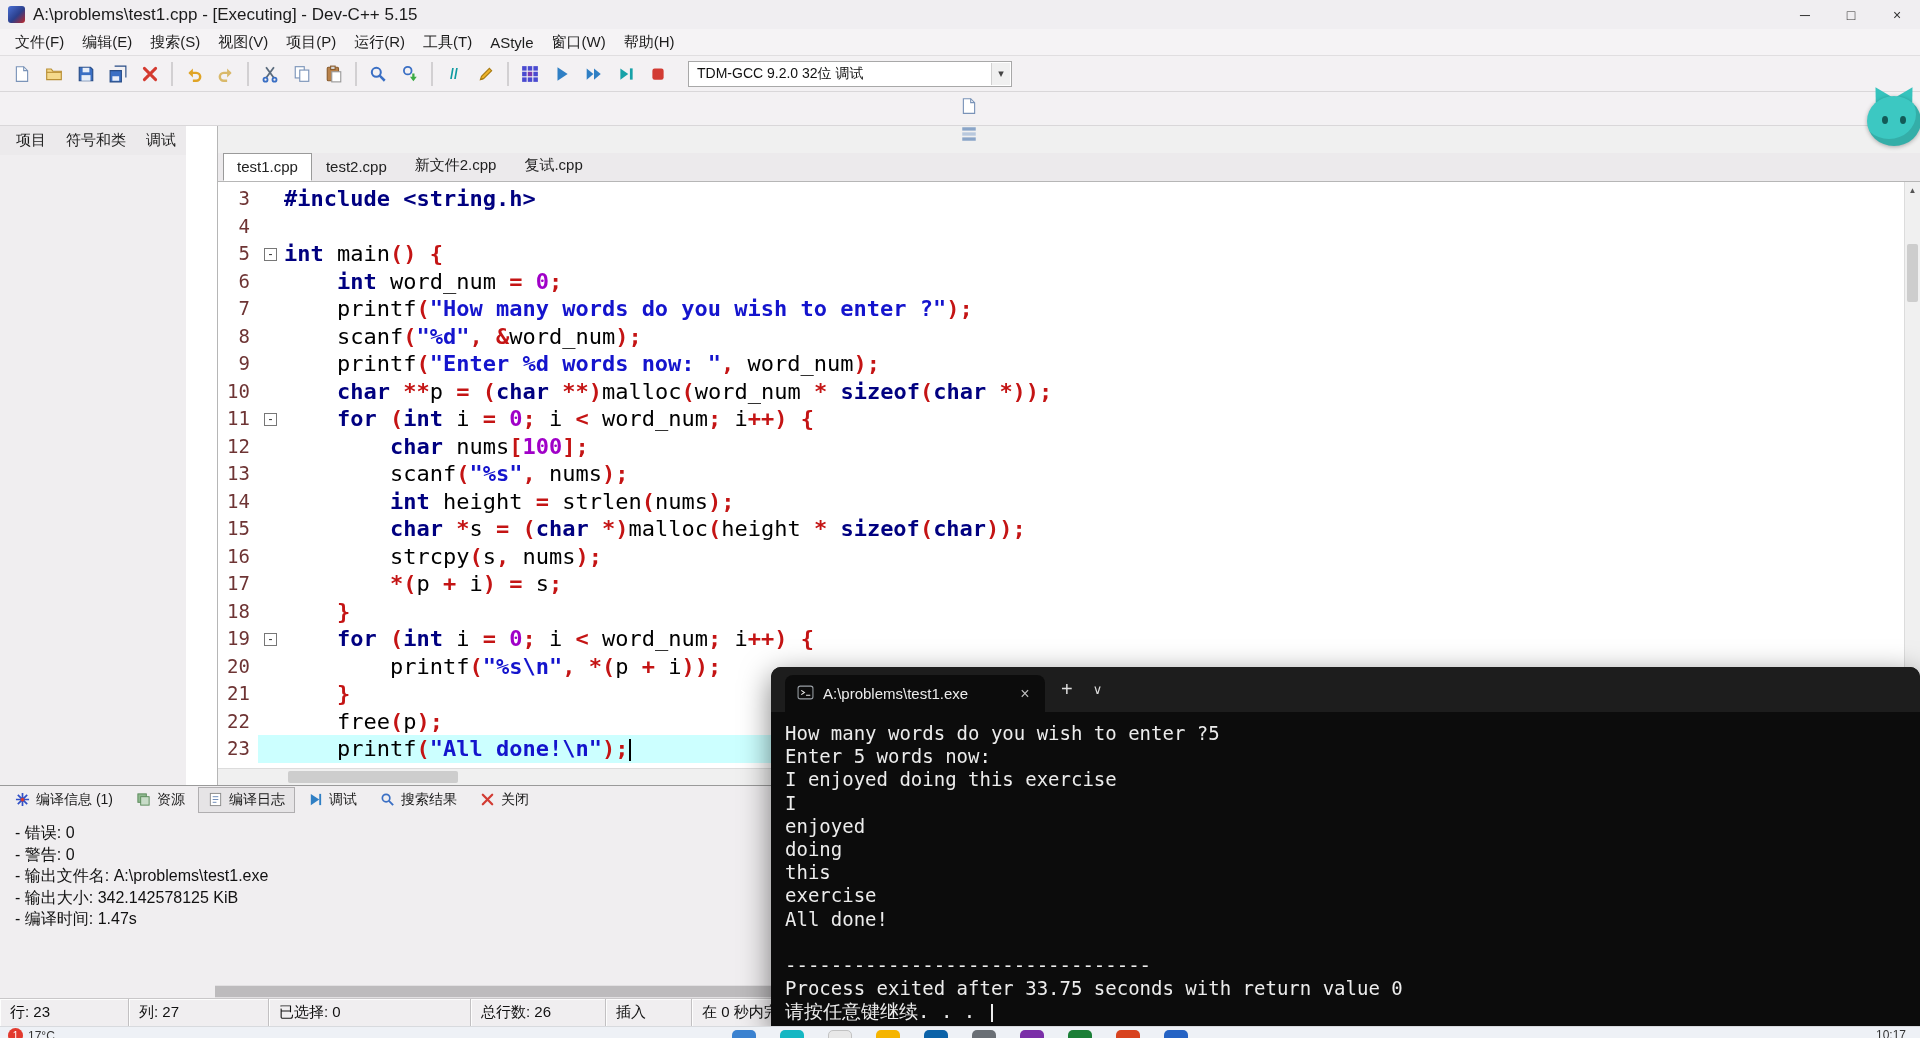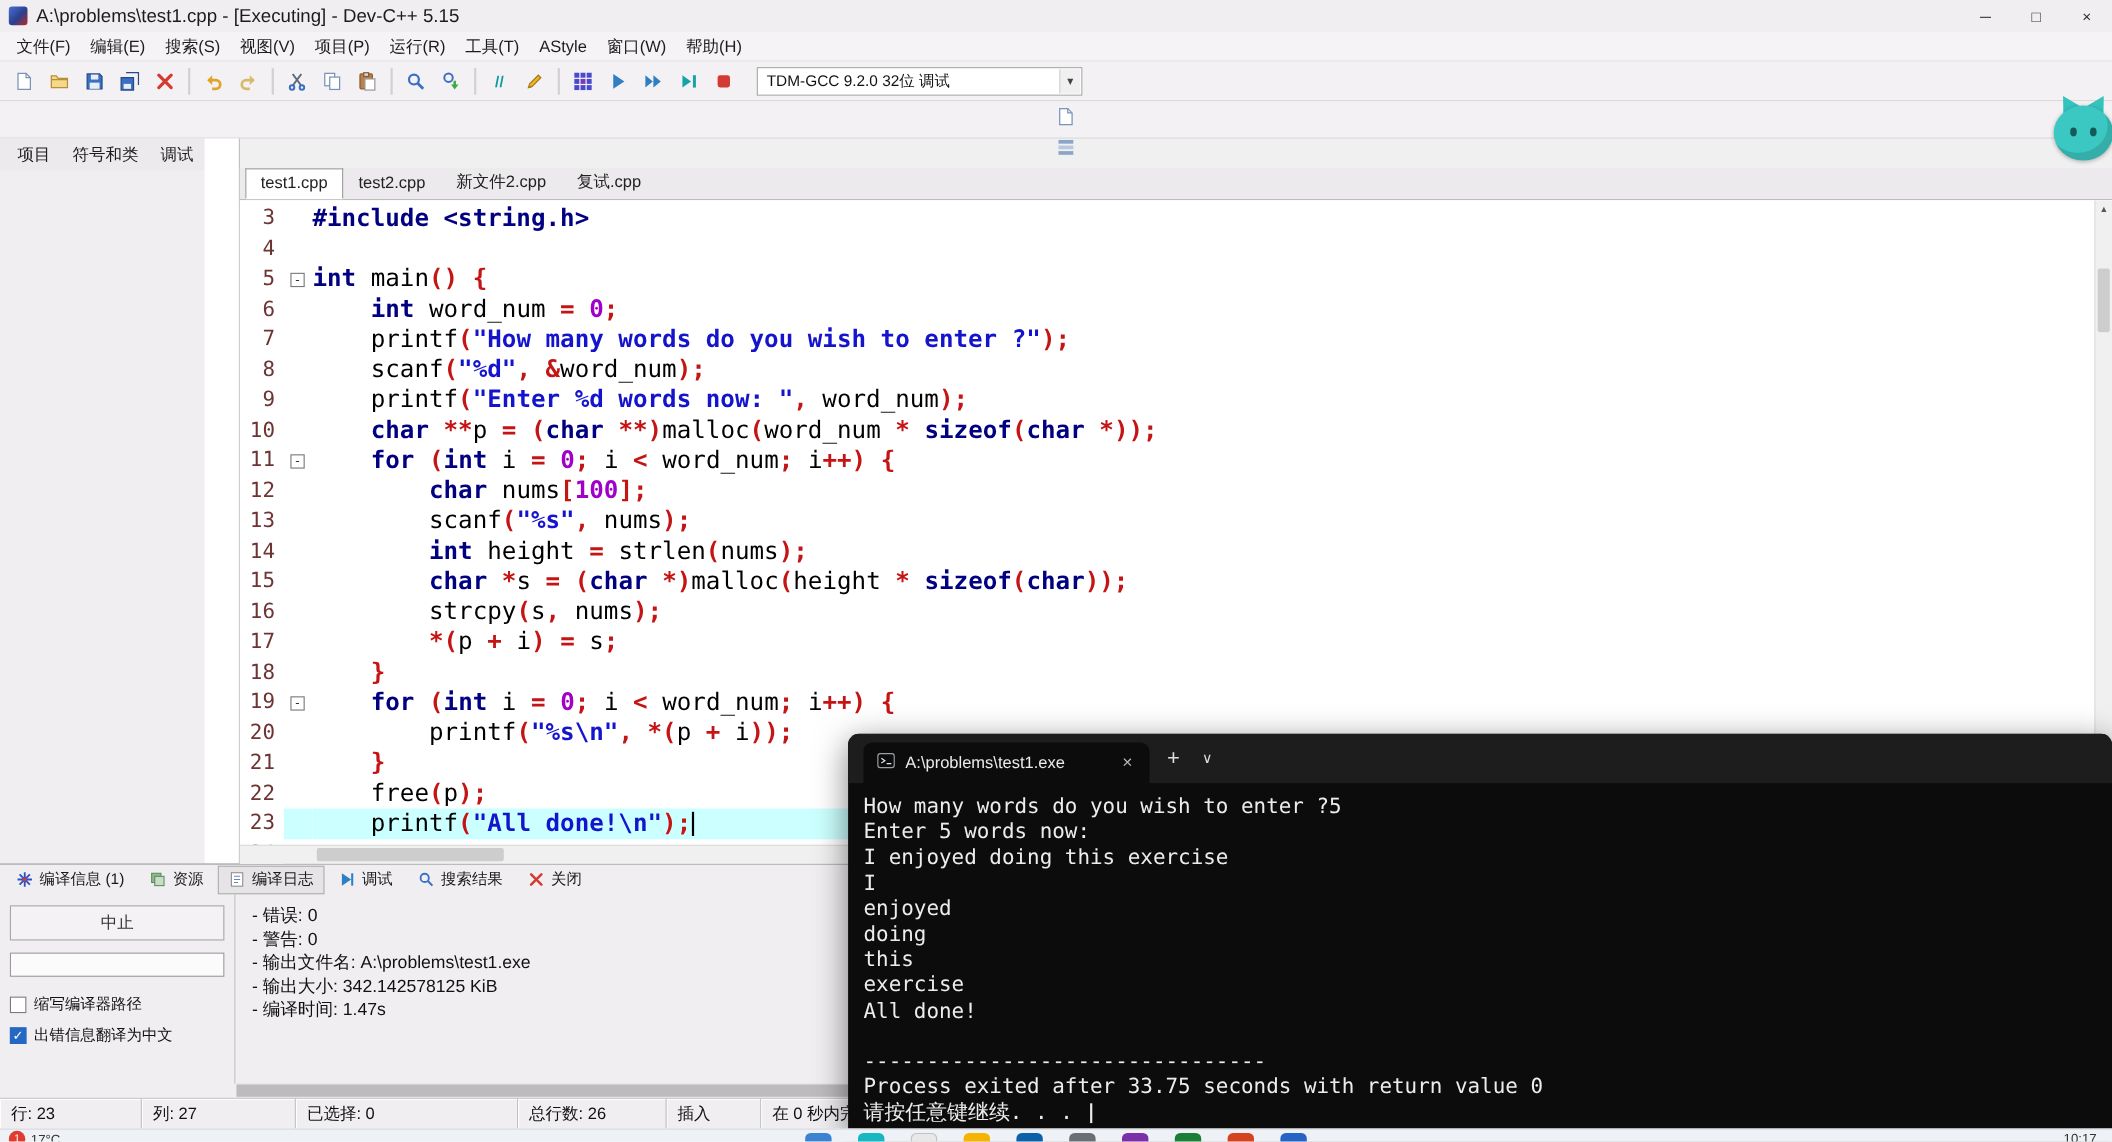--- a/index.html
+++ b/index.html
@@ -19,21 +19,21 @@
 
   
   .toolbar { background:#f3f1f3; display:flex; align-items:center; border-bottom:1px solid #d9d7d9; flex:0 0 auto; }
   .toolbar1 { height:36px; padding-left:6px; }
   .toolbar2 { height:34px; padding-left:17px;flex-direction:column; }
   .tb-btn { width:32px; height:28px; display:flex; align-items:center; justify-content:center; border-radius:3px; flex:0 0 auto; }
   .tb-sep { width:2px; height:24px; background:#d2d0d2; margin:0 5px; flex:0 0 auto; }
   .comment-glyph { font-size:14px; font-weight:bold; color:#0d9aa0; }
   .combo { height:26px; background:#fff; border:1px solid #a8a8a8; display:flex; align-items:center; font-size:14px; color:#111; position:relative; padding:0 24px 0 8px; white-space:nowrap; }
   .combo-arrow { position:absolute; right:1px; top:1px; bottom:1px; width:19px; background:#f0f0f0; border-left:1px solid #d0d0d0; display:flex; align-items:center; justify-content:center; font-size:11px; color:#444; }
-  .compiler-combo { width:296px; margin-left:14px; }
+  .compiler-combo { width:324px; margin-left:14px; }
   .globals-combo { width:382px; margin-left:10px; }
   .members-combo { width:436px; margin-left:5px; }
 
   
   .main { flex:1 1 auto; display:flex; min-height:0; }
   .sidebar { width:218px; background:#f0eef0; border-right:1px solid #b6b6b6; display:flex; flex-direction:row; flex:0 0 auto; }
   .sidebar-tabs { height:29px; display:flex; align-items:center; padding-left:6px; background:#eceaec; flex:0 0 auto; }
   .sb-tab { padding:4px 10px; font-size:15px; color:#1c1c1c; white-space:nowrap; }
   .sidebar-body { flex:1; background:#fff; }
 
@@ -418,34 +418,20 @@
         <div class="log-tab">
           <span class="ic">
             <svg width="15" height="15" viewBox="0 0 16 16">
               <path d="M3 3l10 10M13 3L3 13" stroke="#d23b33" stroke-width="2.4" stroke-linecap="round"></path>
             </svg>
           </span>
           <span>关闭</span>
         </div>
       </div>
     <div class="log-body">
-      <div class="log-left">
-        <div class="abort-btn">中止</div>
-        <div class="progress-box"></div>
-        <div id="log-checkboxes">
-            <div class="cb-row">
-              <span class="cb-box"></span>
-              <span>缩写编译器路径</span>
-            </div>
-            <div class="cb-row">
-              <span class="cb-box checked">✓</span>
-              <span>出错信息翻译为中文</span>
-            </div>
-          </div>
-      </div>
       <div class="log-content" id="log-lines">
           <div class="log-line">- 错误: 0</div>
           <div class="log-line">- 警告: 0</div>
           <div class="log-line">- 输出文件名: A:\problems\test1.exe</div>
           <div class="log-line">- 输出大小: 342.142578125 KiB</div>
           <div class="log-line">- 编译时间: 1.47s</div>
         </div>
     </div>
     <div class="log-hscroll">
       <div class="log-hthumb"></div>

